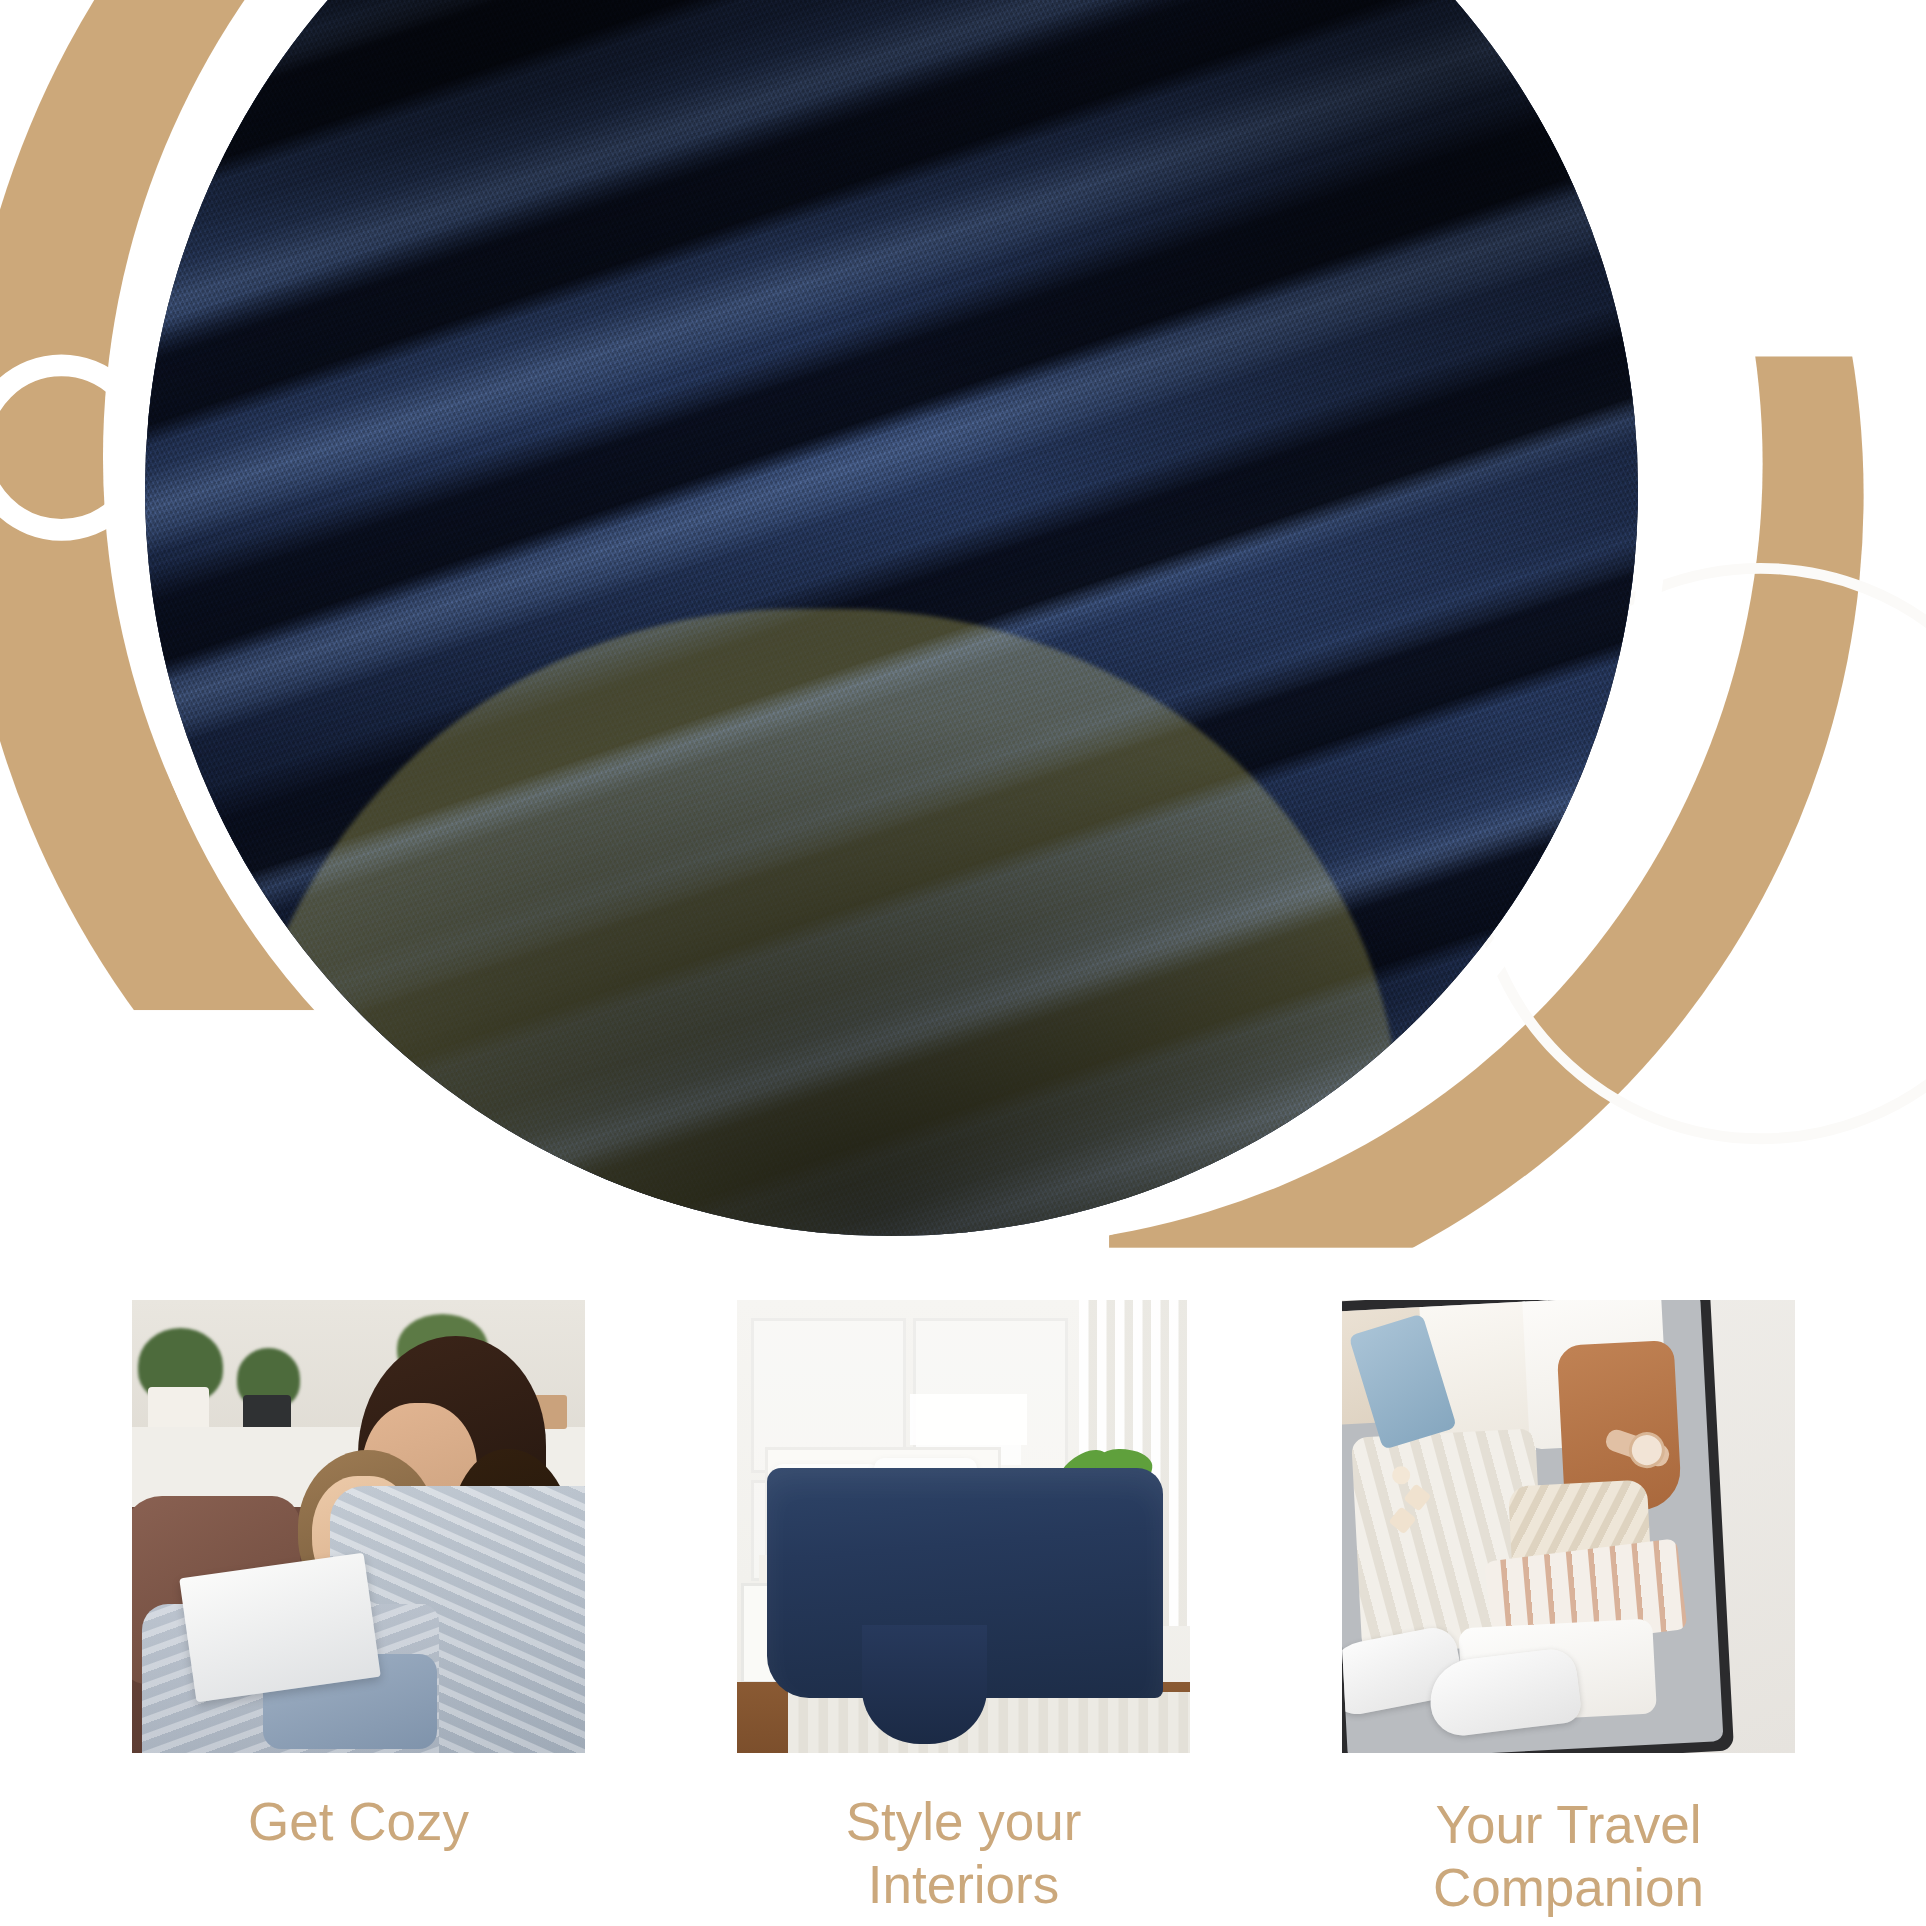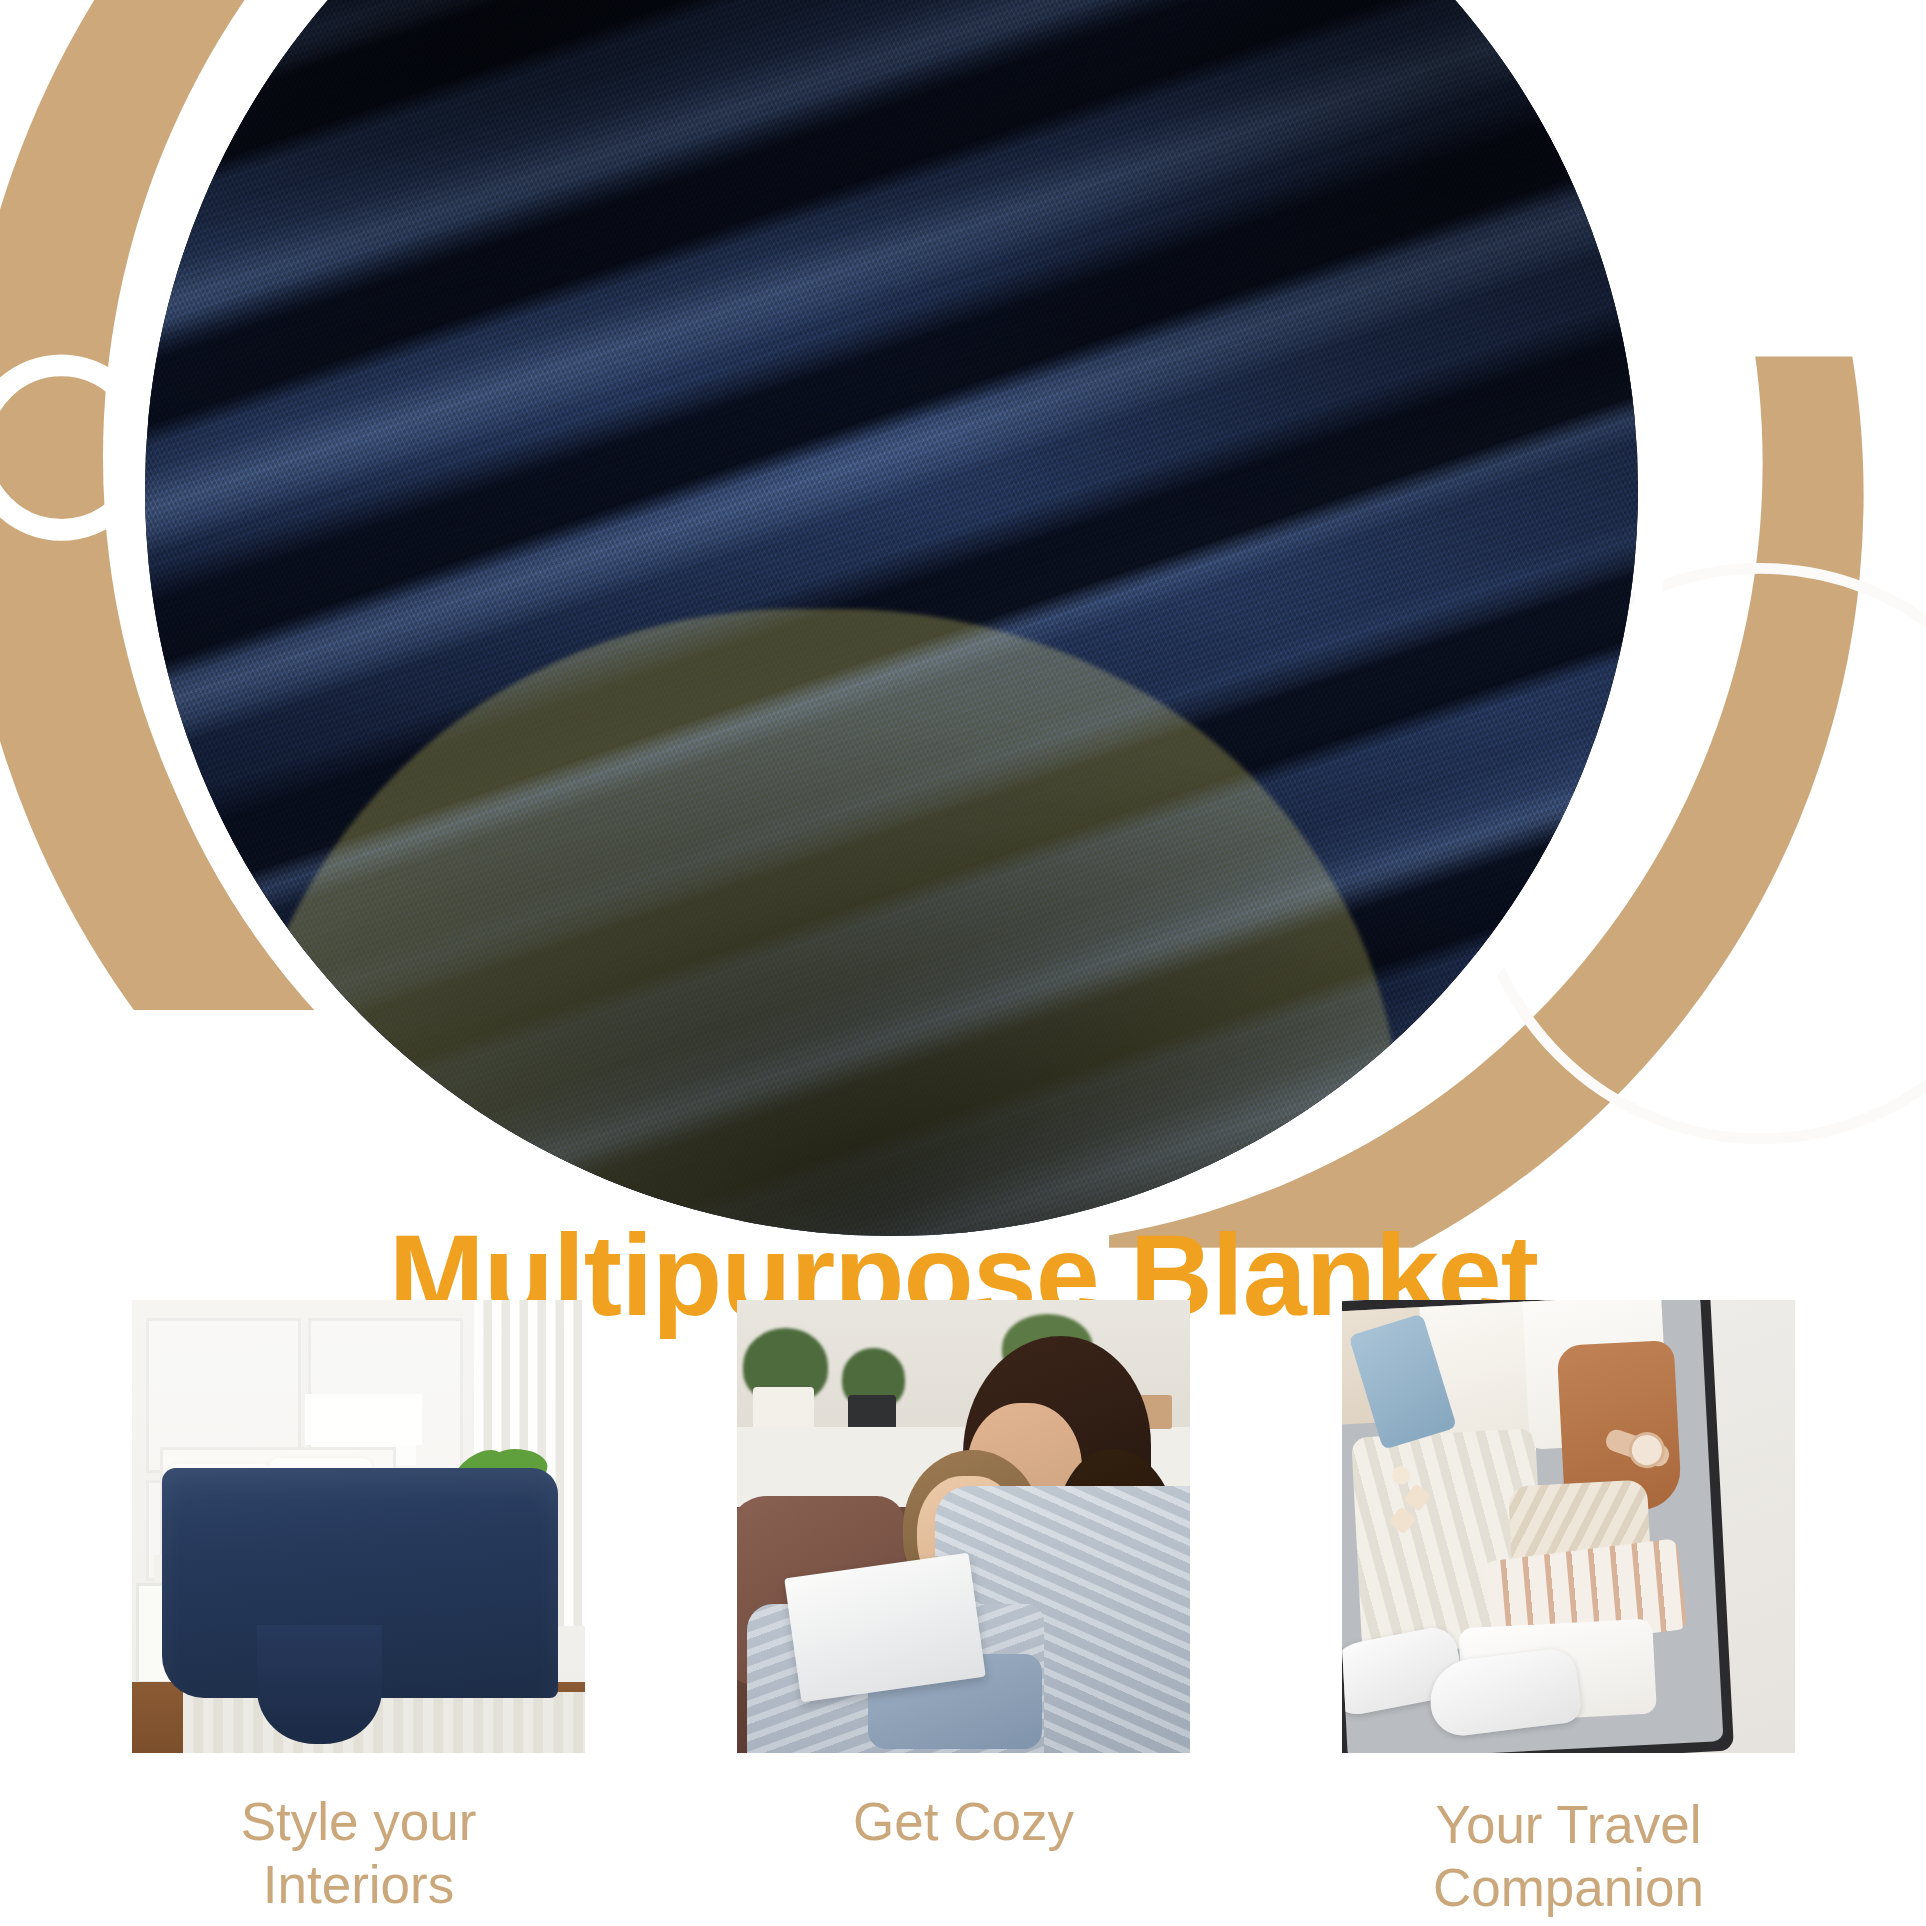--- a/index.html
+++ b/index.html
@@ -460,23 +460,52 @@
     <div class="hero-fabric"></div>
     <div class="hero-weave"></div>
     <div class="hero-olive"></div>
     <div class="hero-shade"></div>
   </div>
 
   <svg class="decor" viewBox="0 0 1946 1946" width="1927" height="1927" xmlns="http://www.w3.org/2000/svg">
     <circle cx="900" cy="494" r="772" fill="none" stroke="#ffffff" stroke-width="26"></circle>
   </svg>
 
-  <h1 class="title" style="color:#f0a11f;">Multipurpose Blanket</h1>
 
   <div class="thumbs">
+
+    <div class="thumb-cell">
+      <div class="thumb-img">
+        <div class="cozy-bg"></div>
+
+        <div class="cozy-foliage" style="left:6px;   top:28px;  width:85px;  height:75px;"></div>
+        <div class="cozy-pot" style="left:16px;  top:87px;  width:61px;  height:50px; background:#f3f0ea;"></div>
+        <div class="cozy-foliage" style="left:105px; top:48px;  width:63px;  height:61px;"></div>
+        <div class="cozy-pot" style="left:111px; top:95px;  width:48px;  height:44px; background:#2f3133;"></div>
+        <div class="cozy-foliage" style="left:265px; top:14px;  width:91px;  height:67px; background:#5c7a45;"></div>
+
+        <div class="cozy-shelf"></div>
+        <div style="position:absolute;left:366px;top:95px;width:69px;height:34px;background:#caa27c;border-radius:3px;"></div>
+
+        <div class="cozy-sofa"></div>
+        <div class="cozy-cushion"></div>
+
+        <div class="cozy-mom-hair"></div>
+        <div class="cozy-mom-face"></div>
+        <div class="cozy-mom-hair2"></div>
+        <div class="cozy-girl-hair"></div>
+        <div class="cozy-girl-face"></div>
+
+        <div class="cozy-blanket"></div>
+        <div class="cozy-blanket-lap"></div>
+        <div class="cozy-jeans"></div>
+        <div class="cozy-book"></div>
+      </div>
+      <div class="thumb-cap" style="color:#cba87c;">Get Cozy</div>
+    </div>
 
     <div class="thumb-cell">
       <div class="thumb-img">
         <div class="bed-wall"></div>
         <div class="bed-panel" style="left:14px;  top:18px;  width:149px; height:149px;"></div>
         <div class="bed-panel" style="left:176px; top:18px;  width:149px; height:149px;"></div>
         <div class="bed-panel" style="left:14px;  top:180px; width:149px; height:95px;"></div>
         <div class="bed-panel" style="left:176px; top:180px; width:149px; height:95px;"></div>
         <div class="bed-curtain"></div>
         <div class="bed-lamp"></div>
@@ -504,50 +533,20 @@
         <div class="bed-blanket">
           <div class="bed-blanket-drape"></div>
         </div>
       </div>
       <div class="thumb-cap" style="color:#cba87c;">Style your
 Interiors</div>
     </div>
 
     <div class="thumb-cell">
       <div class="thumb-img">
-        <div class="cozy-bg"></div>
-
-        <div class="cozy-foliage" style="left:6px;   top:28px;  width:85px;  height:75px;"></div>
-        <div class="cozy-pot" style="left:16px;  top:87px;  width:61px;  height:50px; background:#f3f0ea;"></div>
-        <div class="cozy-foliage" style="left:105px; top:48px;  width:63px;  height:61px;"></div>
-        <div class="cozy-pot" style="left:111px; top:95px;  width:48px;  height:44px; background:#2f3133;"></div>
-        <div class="cozy-foliage" style="left:265px; top:14px;  width:91px;  height:67px; background:#5c7a45;"></div>
-
-        <div class="cozy-shelf"></div>
-        <div style="position:absolute;left:366px;top:95px;width:69px;height:34px;background:#caa27c;border-radius:3px;"></div>
-
-        <div class="cozy-sofa"></div>
-        <div class="cozy-cushion"></div>
-
-        <div class="cozy-mom-hair"></div>
-        <div class="cozy-mom-face"></div>
-        <div class="cozy-mom-hair2"></div>
-        <div class="cozy-girl-hair"></div>
-        <div class="cozy-girl-face"></div>
-
-        <div class="cozy-blanket"></div>
-        <div class="cozy-blanket-lap"></div>
-        <div class="cozy-jeans"></div>
-        <div class="cozy-book"></div>
-      </div>
-      <div class="thumb-cap" style="color:#cba87c;">Get Cozy</div>
-    </div>
-
-    <div class="thumb-cell">
-      <div class="thumb-img">
         <div class="case-bg"></div>
         <div class="case-shell">
           <div class="case-inner">
 
             <div class="garment" style="left:-10px; top:-6px;  width:109px; height:119px; background:linear-gradient(160deg,#ece3d6,#ddd1c0);"></div>
             <div class="garment" style="left:95px;  top:-10px; width:129px; height:149px; background:linear-gradient(170deg,#fbf9f5,#ece7de);"></div>
             <div class="garment" style="left:198px; top:-10px; width:139px; height:158px; background:linear-gradient(170deg,#fdfcfa,#efece6);"></div>
             <div class="garment" style="left:230px; top:46px;  width:117px; height:168px; background:linear-gradient(165deg,#c08254,#a9683c); border-radius:24px 20px 40px 30px;"></div>
             <div class="garment" style="left:20px;  top:127px; width:184px; height:216px; background:repeating-linear-gradient(78deg,#f2efe9 0px,#f2efe9 12px,#e4dfd5 13px,#e4dfd5 22px); border-radius:16px;"></div>
             <div class="garment" style="left:174px; top:184px; width:139px; height:119px; background:repeating-linear-gradient(120deg,#eee6d8 0px,#eee6d8 10px,#ded3c0 11px,#ded3c0 18px); border-radius:20px;"></div>

